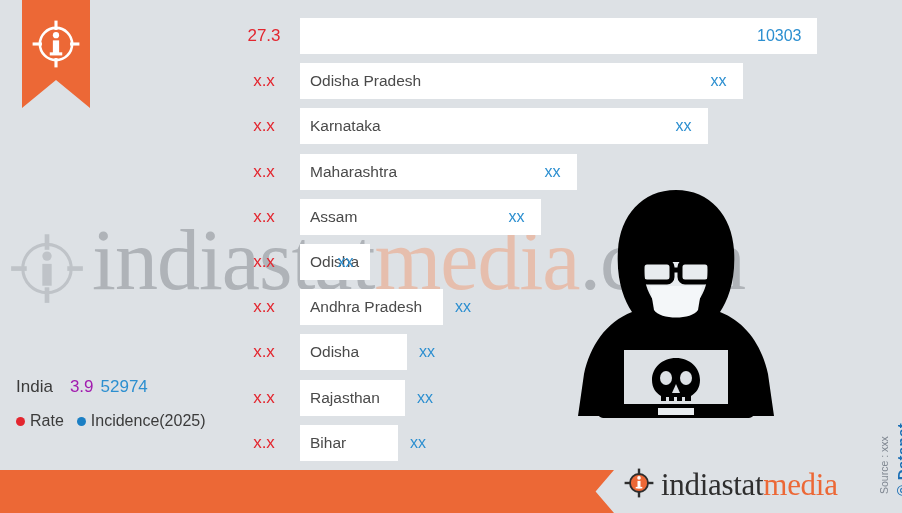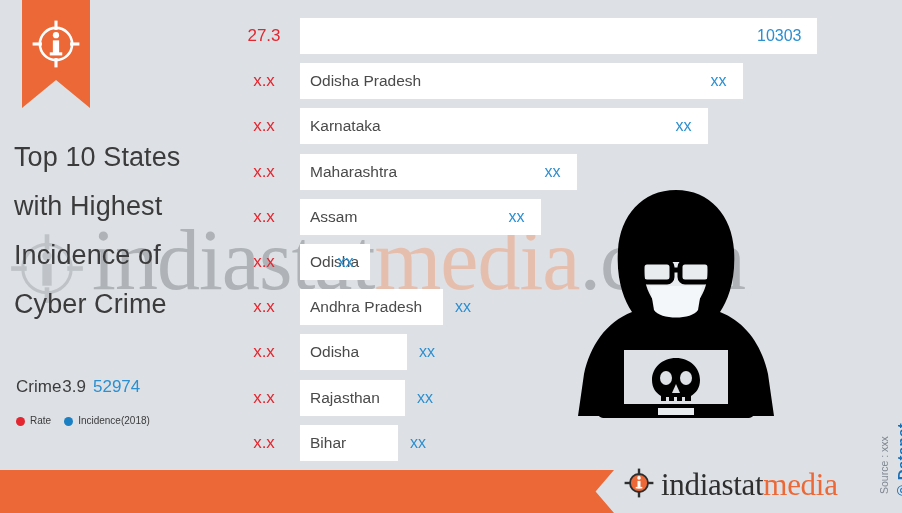--- a/index.html
+++ b/index.html
@@ -72,27 +72,27 @@
   
   .india-line {
     position: absolute;
     left: 16px; top: 377px;
     font-size: 17px;
     line-height: 20px;
     white-space: nowrap;
     z-index: 4;
   }
   .india-label { color: #3b3b3b; }
-  .india-rate  { color: #404040; margin-left: 1px; }
+  .india-rate  { color: #a21caf; margin-left: 17px; }
   .india-inc   { color: #2c8fd0; margin-left: 7px; }
 
   .legend {
     position: absolute;
     left: 16px; top: 412px;
-    font-size: 10px;
+    font-size: 16px;
     line-height: 18px;
     color: #3b3b3b;
     white-space: nowrap;
     z-index: 4;
     display: flex;
     align-items: center;
   }
   .dot { width: 9px; height: 9px; border-radius: 50%; display: inline-block; }
   .dot-rate { background: #e3262f; }
   .dot-inc  { background: #1b7fc4; margin-left: 13px; }
@@ -221,36 +221,30 @@
     <circle cx="50" cy="50" r="31" fill="none" stroke="#ffffff" stroke-width="5"></circle>
     <rect x="47" y="5" width="6" height="18" fill="#ffffff"></rect>
     <rect x="47" y="77" width="6" height="18" fill="#ffffff"></rect>
     <rect x="5" y="47" width="18" height="6" fill="#ffffff"></rect>
     <rect x="77" y="47" width="18" height="6" fill="#ffffff"></rect>
     <circle cx="50" cy="33" r="6" fill="#ffffff"></circle>
     <rect x="44" y="43" width="12" height="28" fill="#ffffff"></rect>
     <rect x="38" y="66" width="24" height="6" fill="#ffffff"></rect>
   </svg>
 
-  <div class="title">
-    <div>Top 10 States</div>
-    <div>with Highest</div>
-    <div>Incidence of</div>
-    <div>Cyber Crime</div>
-  </div>
 
   <div class="india-line">
-    <span class="india-label">Crime</span><span class="india-rate">3.9</span><span class="india-inc">52974</span>
+    <span class="india-label">India</span><span class="india-rate">3.9</span><span class="india-inc">52974</span>
   </div>
 
   <div class="legend">
     <span class="dot dot-rate"></span>
     <span class="lbl">Rate</span>
     <span class="dot dot-inc"></span>
-    <span class="lbl">Incidence(2018)</span>
+    <span class="lbl">Incidence(2025)</span>
   </div>
 
   <div class="chart" id="chart">
       <div class="row" style="top: 18px;">
         <div class="rate">27.3</div>
         <div class="bar" style="width: 517px;"></div>
         <div class="incidence" style="left: 757px;">10303</div>
       </div>
       <div class="row" style="top: 63.2px;">
         <div class="rate">x.x</div>

